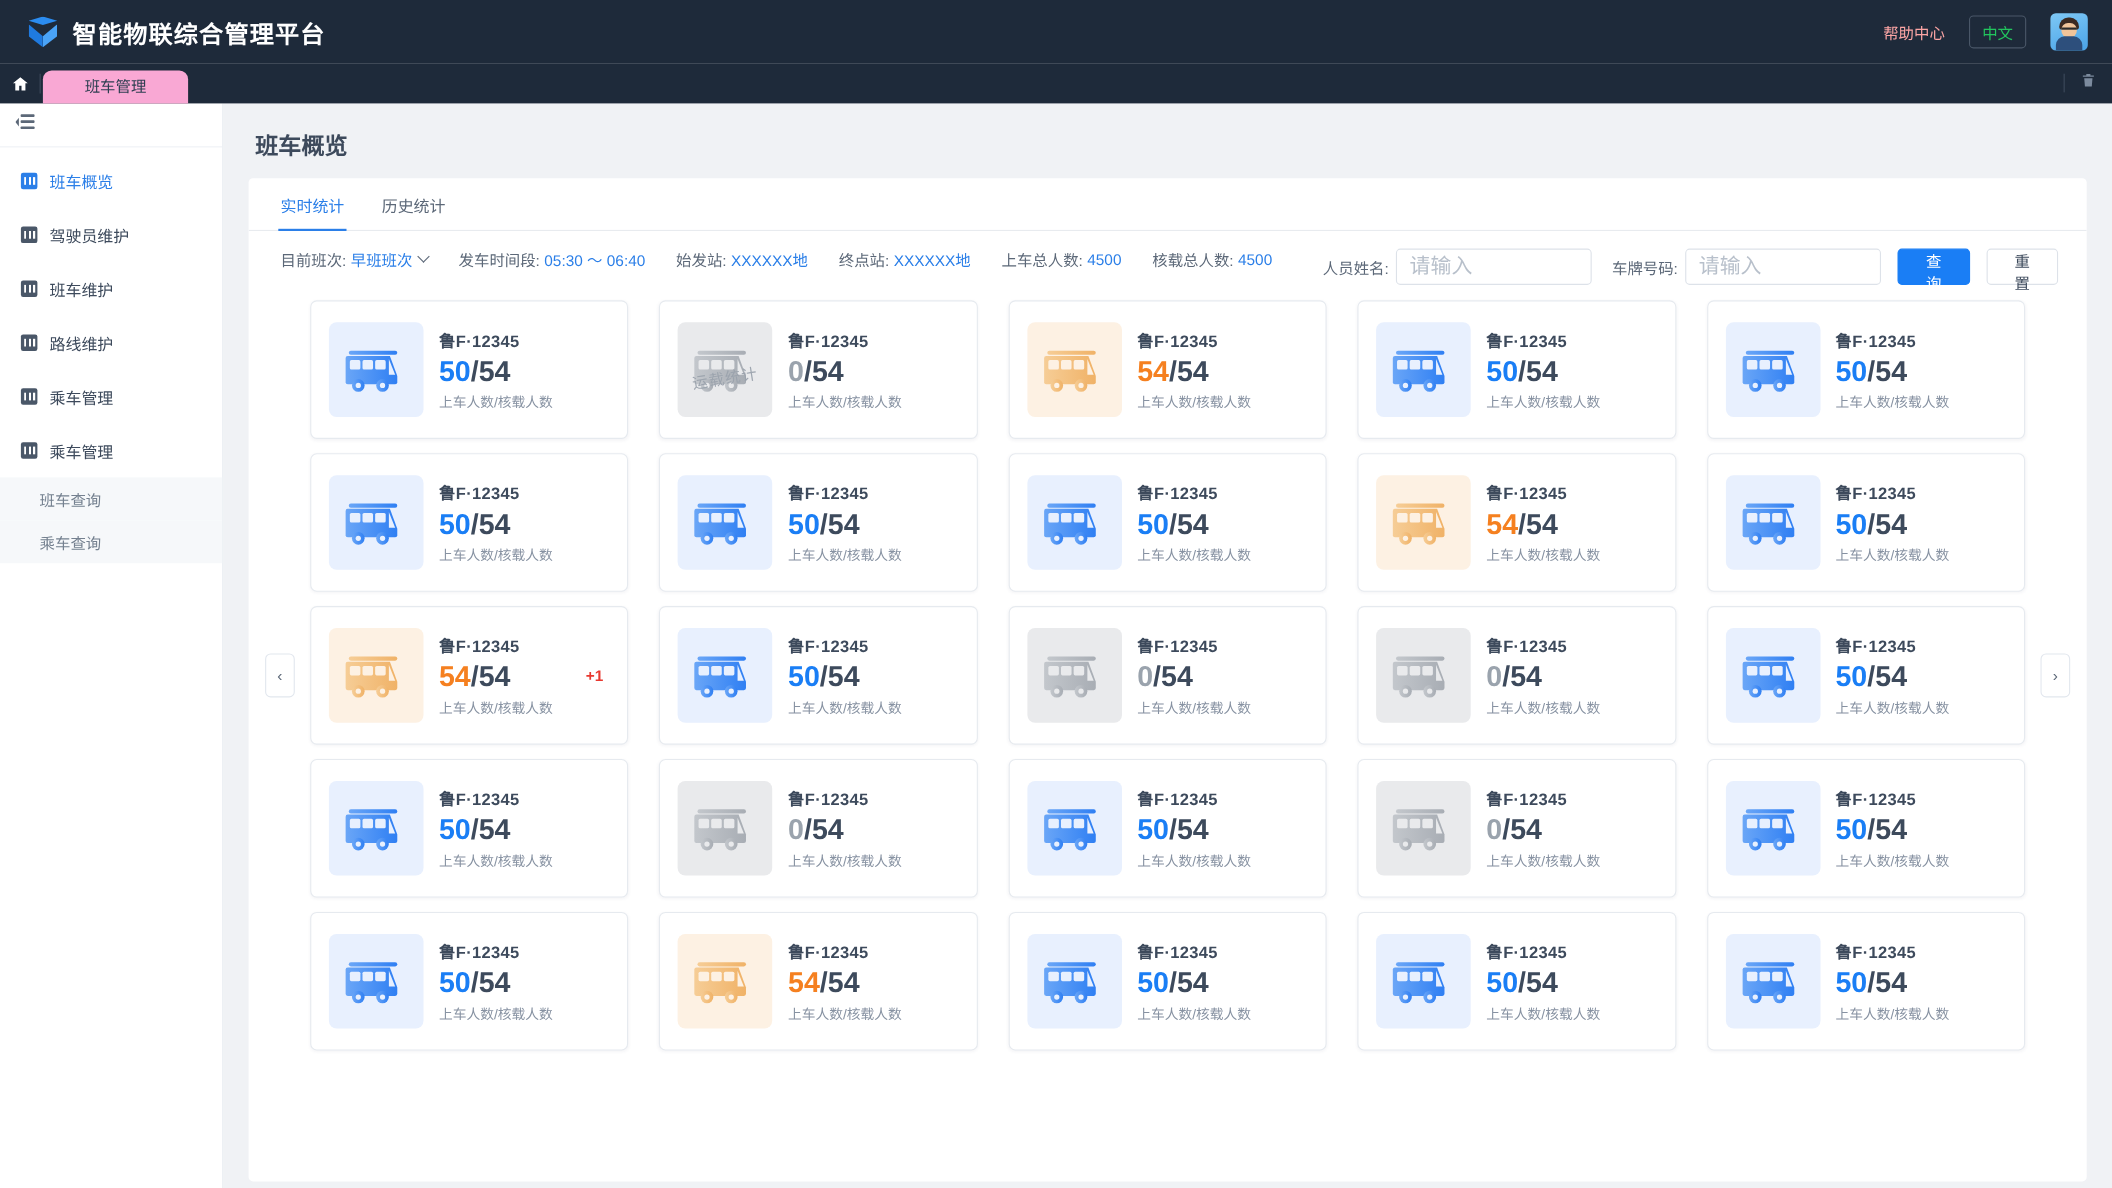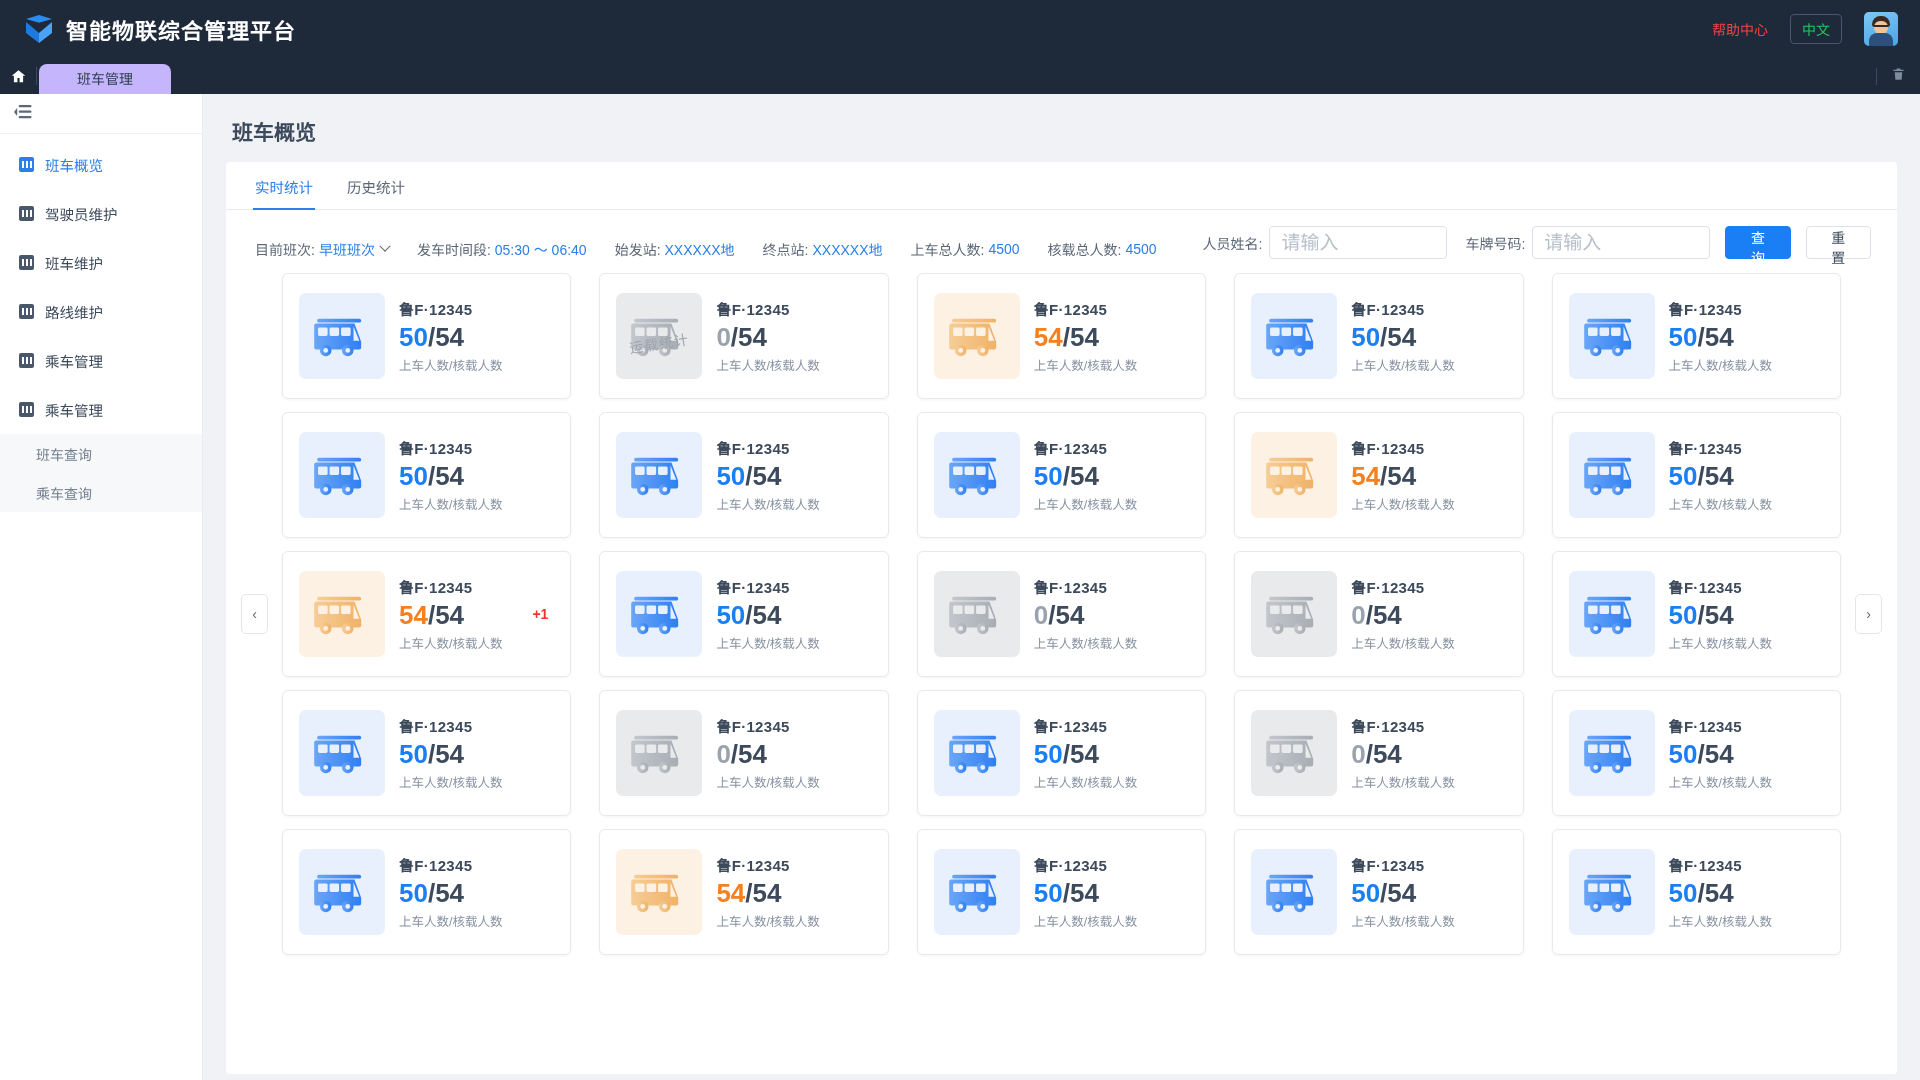--- a/index.html
+++ b/index.html
@@ -34,21 +34,21 @@
     position: absolute; left: 13px; top: 7px; width: 13px; height: 21px;
     background: #4aa3f7;
     clip-path: polygon(100% 0%, 100% 52%, 0% 100%, 0% 52%);
   }
   .brand-title {
     color: #ffffff; font-size: 22px; font-weight: 700; letter-spacing: 1px;
   }
   .topbar-right {
     margin-left: auto; display: flex; align-items: center; gap: 22px;
   }
-  .help-link { color: #ef4444; font-size: 14px; }
+  .help-link { color: #fca5a5; font-size: 14px; }
   .lang-btn {
     color: #22c55e; font-size: 14px;
     border: 1px solid #4a5768; border-radius: 4px;
     padding: 4px 11px;
   }
   .avatar {
     width: 34px; height: 34px; border-radius: 5px; overflow: hidden;
     background: linear-gradient(160deg,#7ec8f5,#4aa3e8);
     position: relative;
   }
@@ -62,21 +62,21 @@
     height: 36px; background: #1e2a3a;
     display: flex; align-items: flex-end;
     padding: 0 14px 0 0; position: relative; z-index: 4;
   }
   .home-btn {
     width: 36px; height: 36px; display: flex; align-items: center; justify-content: center;
     color: #ffffff;
   }
   .tab-divider { width: 1px; height: 18px; background: #3c4a5c; margin: 0 2px 9px 0; }
   .tab-item {
-    background: #c4b5fd; color: #2c3e50; font-size: 14px;
+    background: #f9a8d4; color: #2c3e50; font-size: 14px;
     height: 30px; line-height: 30px; padding: 0 38px;
     border-radius: 8px 8px 0 0; margin-bottom: 0;
   }
   .tabstrip-right { margin-left: auto; display: flex; align-items: center; gap: 14px; padding-bottom: 8px; }
   .tabstrip-right .vsep { width: 1px; height: 17px; background: #3c4a5c; }
   .trash-icon { color: #7c8b9e; }
 
   
   .layout { display: flex; height: calc(1080px - 58px - 36px); }
 
@@ -136,21 +136,21 @@
     font-size: 14.5px; color: #5c6878; padding-bottom: 12px; position: relative;
   }
   .subtab.active { color: #2b7fe8; }
   .subtab.active::after {
     content: ""; position: absolute; left: -2px; right: -2px; bottom: -1px;
     height: 2.5px; background: #2b7fe8;
   }
 
   
   .filterbar {
-    display: flex; align-items: flex-end; padding: 16px 26px 14px 29px;
+    display: flex; align-items: flex-start; padding: 16px 26px 14px 29px;
     font-size: 14px; color: #5c6878; flex-wrap: nowrap;
   }
   .f-group { display: flex; align-items: center; margin-right: 28px; white-space: nowrap; }
   .f-label { color: #5c6878; }
   .f-value { color: #2b7fe8; margin-left: 4px; }
   .chev {
     display: inline-block; margin-left: 6px; width: 8px; height: 8px;
     border-right: 1.6px solid #5c6878; border-bottom: 1.6px solid #5c6878;
     transform: rotate(45deg) translate(-2px,-2px);
   }

